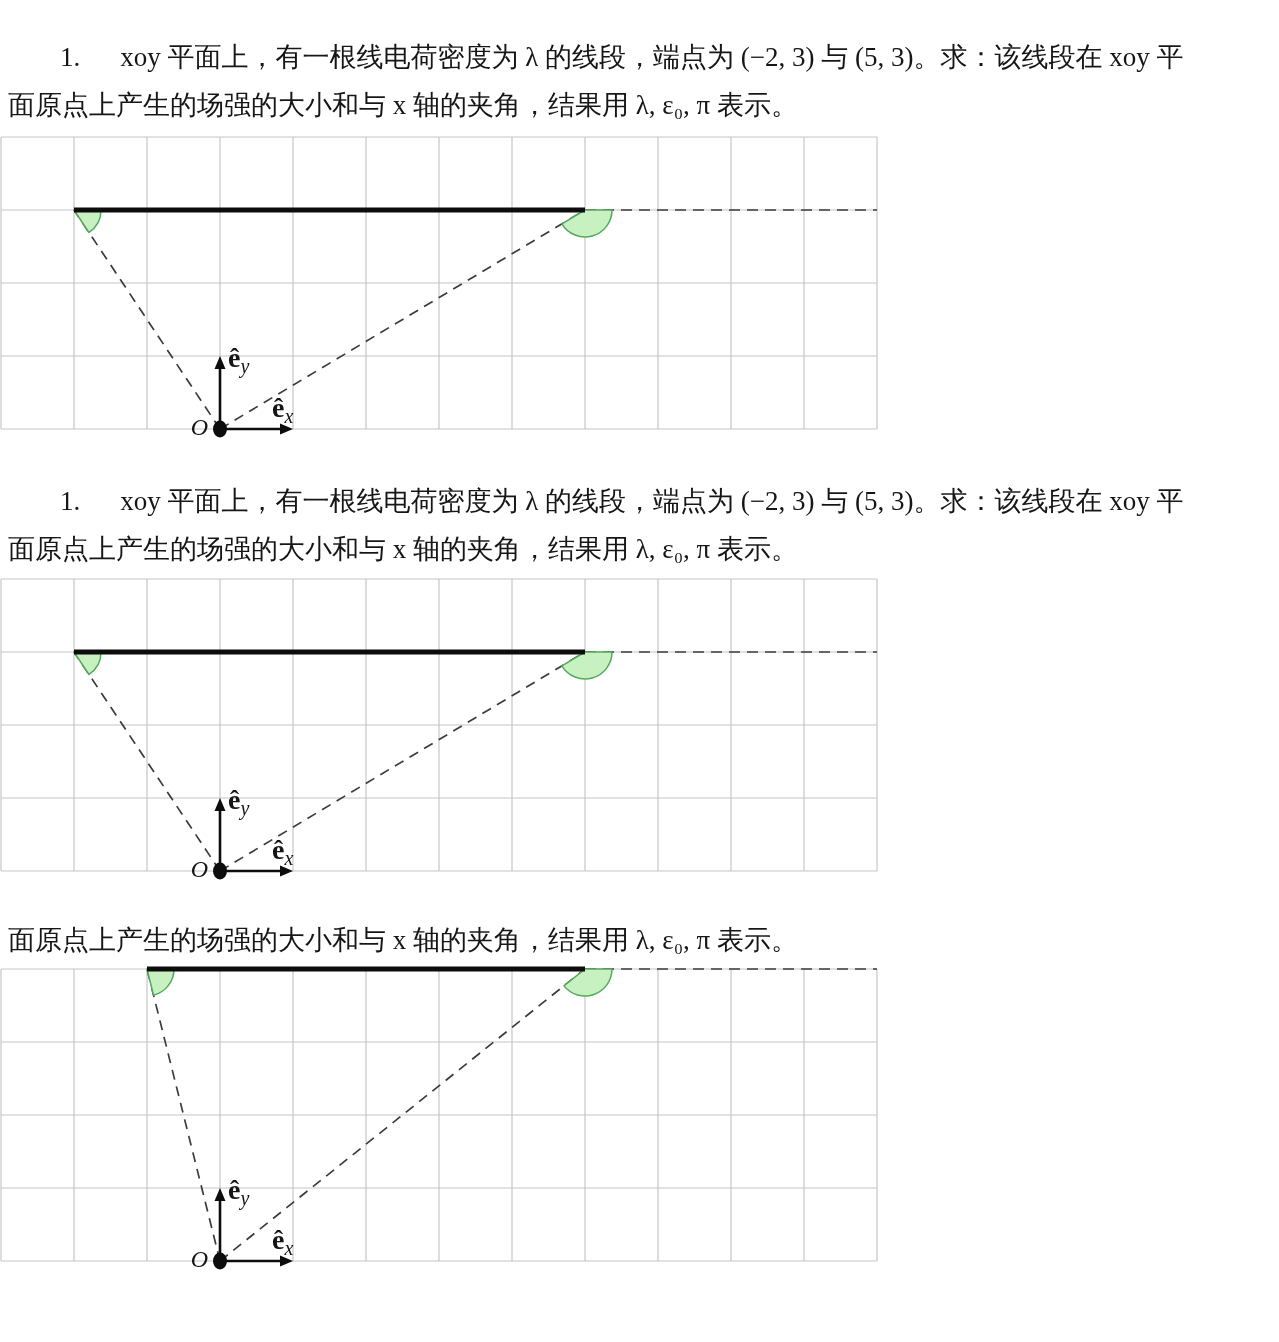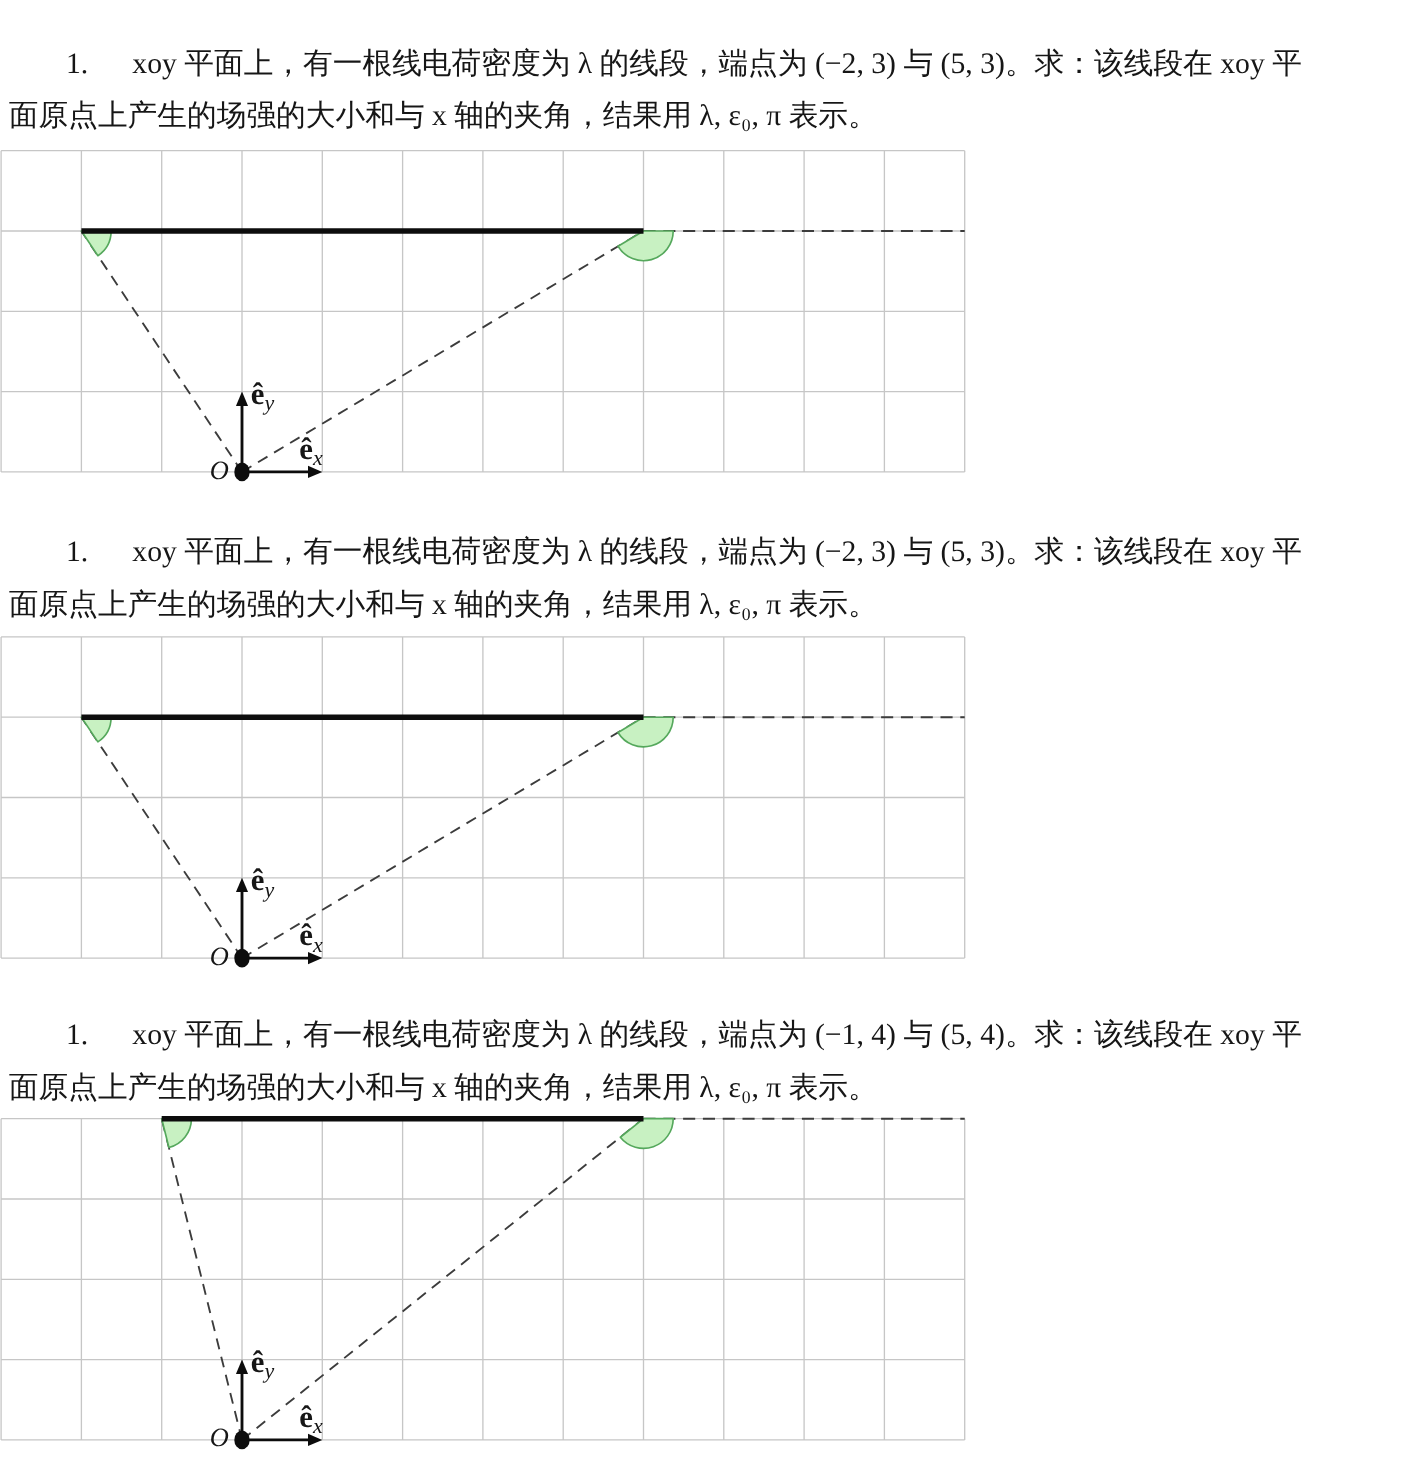--- a/index.html
+++ b/index.html
@@ -117,21 +117,20 @@
       <line x1="220" y1="293" x2="282" y2="293" stroke="#0d0d0d" stroke-width="2.6"></line>
       <polygon points="280,287.5 280,298.5 293,293" fill="#0d0d0d"></polygon>
       <text x="228" y="231" fill="#161616" font-size="28"><tspan font-weight="bold">ê</tspan><tspan font-style="italic" font-size="20" dy="6">y</tspan></text>
       <text x="272" y="281" fill="#161616" font-size="28"><tspan font-weight="bold">ê</tspan><tspan font-style="italic" font-size="20" dy="6">x</tspan></text>
       <text x="208" y="299" fill="#161616" font-size="24" font-style="italic" text-anchor="end">O</text>
       <ellipse cx="220" cy="293" rx="7" ry="8.5" fill="#0d0d0d"></ellipse>
     </svg>
 </div>
 
 <div class="para para-3">
-  <div class="line"><span class="pnum">1.</span><span>xoy 平面上，有一根线电荷密度为 λ 的线段，端点为 (−1, 4) 与 (5, 4)。求：该线段在 xoy 平</span></div>
   <div class="line"><span>面原点上产生的场强的大小和与 x 轴的夹角，结果用 λ, ε₀, π 表示。</span></div>
 </div>
 <div class="figure figure-3">
   <svg width="879" height="303" viewBox="0 0 879 303">
       <g>
         <line x1="1" y1="1" x2="1" y2="293" stroke="#c6c6c6" stroke-width="1.2"></line>
         <line x1="74" y1="1" x2="74" y2="293" stroke="#c6c6c6" stroke-width="1.2"></line>
         <line x1="147" y1="1" x2="147" y2="293" stroke="#c6c6c6" stroke-width="1.2"></line>
         <line x1="220" y1="1" x2="220" y2="293" stroke="#c6c6c6" stroke-width="1.2"></line>
         <line x1="293" y1="1" x2="293" y2="293" stroke="#c6c6c6" stroke-width="1.2"></line>

